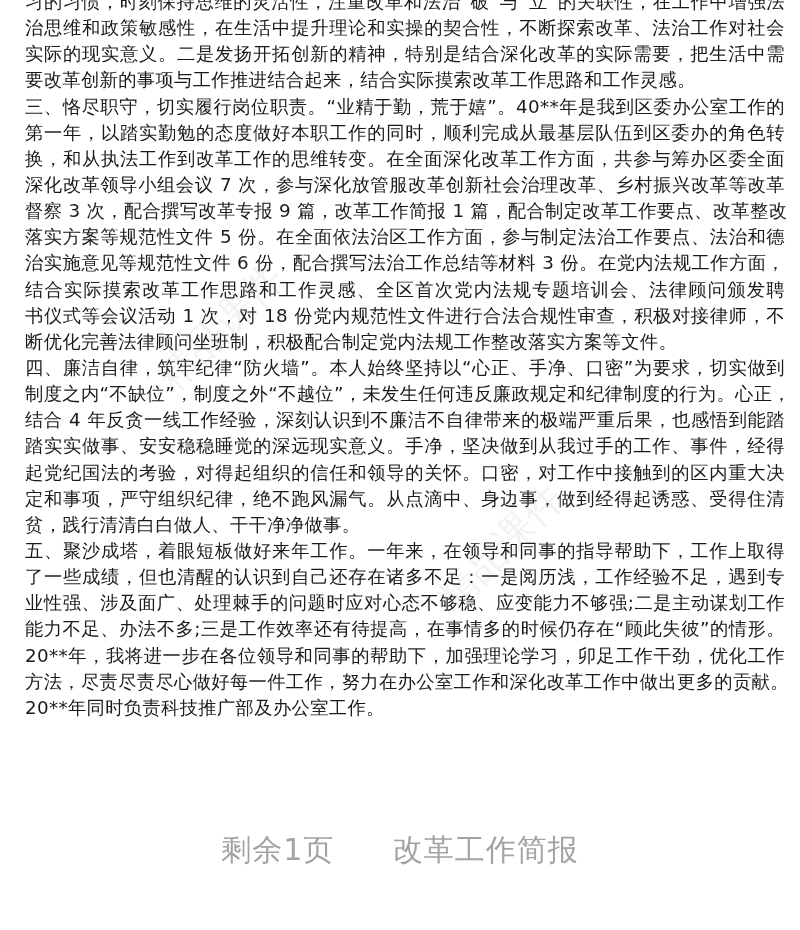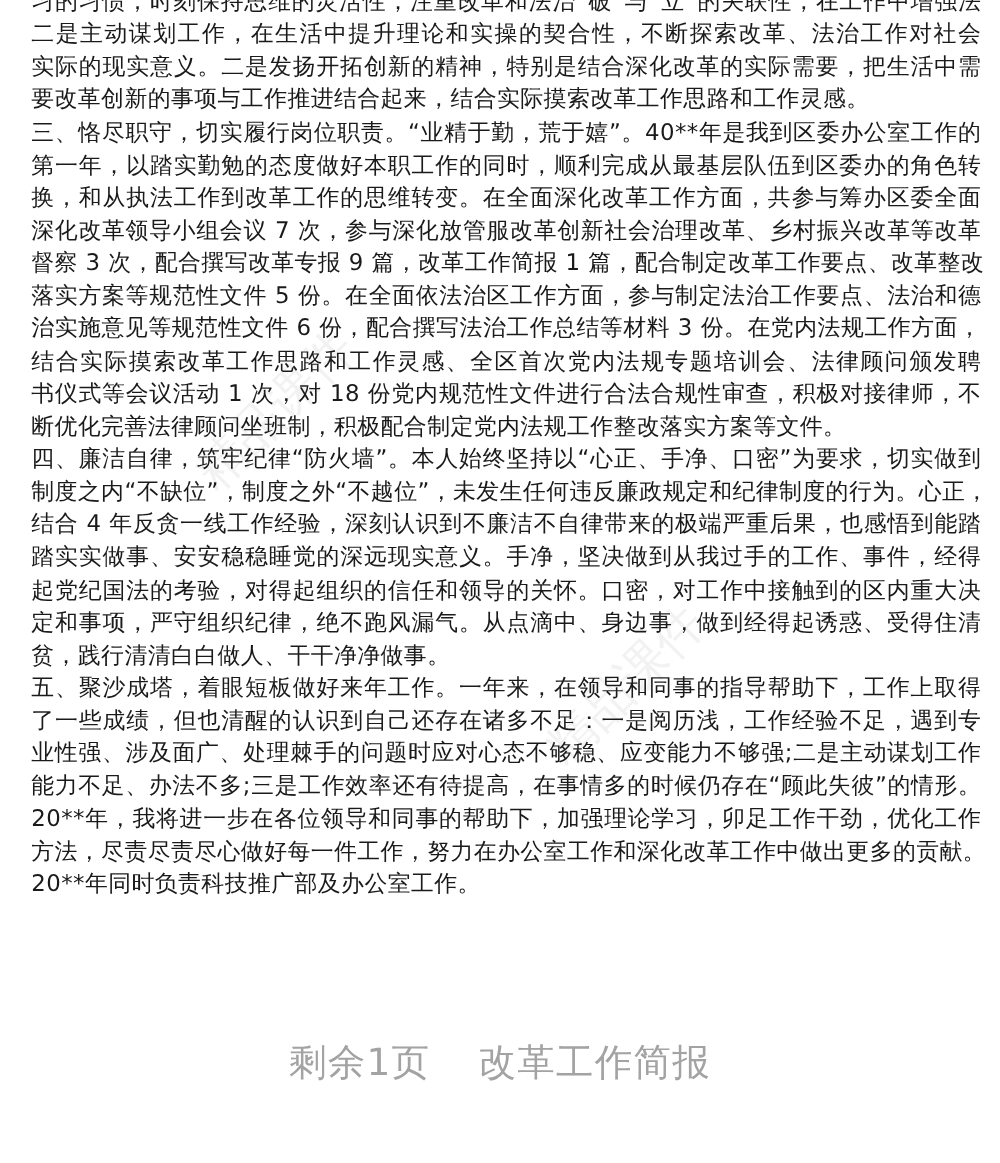--- a/index.html
+++ b/index.html
@@ -6,31 +6,31 @@
   body { width: 800px; height: 930px; overflow: hidden; position: relative;
          font-family: "DejaVu Sans", "Liberation Sans", sans-serif; }
   .doc { position: absolute; left: 25px; top: -11px; width: 760px; }
   .line { height: 26.15px; line-height: 26.15px; font-size: 18.3px; color: #1a1a1a;
           white-space: nowrap; letter-spacing: 0.35px; overflow: visible; }
   .line.justify { text-align: justify; text-align-last: justify; }
   .watermark { position: absolute; color: rgba(150,150,150,0.12); font-size: 40px;
                transform: rotate(-45deg); white-space: nowrap; pointer-events: none; }
   .more { position: absolute; left: 0; width: 800px; top: 830px; text-align: center;
           font-size: 30px; color: #a3a3a3; letter-spacing: 1px; }
-  .more span { margin: 0 14px; }
+  .more span { margin: 0 24px; }
 </style>
 </head>
 <body>
 
 <div class="watermark" style="left:140px; top:300px;">精品课件</div>
 <div class="watermark" style="left:420px; top:520px;">精品课件</div>
 
 <div class="doc" id="doc">
     <div class="line justify">习的习惯，时刻保持思维的灵活性，注重改革和法治“破”与“立”的关联性，在工作中增强法</div>
-    <div class="line justify">二是主动谋划工作，在生活中提升理论和实操的契合性，不断探索改革、法治工作对社会</div>
+    <div class="line justify">治思维和政策敏感性，在生活中提升理论和实操的契合性，不断探索改革、法治工作对社会</div>
     <div class="line justify">实际的现实意义。二是发扬开拓创新的精神，特别是结合深化改革的实际需要，把生活中需</div>
     <div class="line">要改革创新的事项与工作推进结合起来，结合实际摸索改革工作思路和工作灵感。</div>
     <div class="line justify">三、恪尽职守，切实履行岗位职责。“业精于勤，荒于嬉”。40**年是我到区委办公室工作的</div>
     <div class="line justify">第一年，以踏实勤勉的态度做好本职工作的同时，顺利完成从最基层队伍到区委办的角色转</div>
     <div class="line justify">换，和从执法工作到改革工作的思维转变。在全面深化改革工作方面，共参与筹办区委全面</div>
     <div class="line justify">深化改革领导小组会议 7 次，参与深化放管服改革创新社会治理改革、乡村振兴改革等改革</div>
     <div class="line justify">督察 3 次，配合撰写改革专报 9 篇，改革工作简报 1 篇，配合制定改革工作要点、改革整改</div>
     <div class="line justify">落实方案等规范性文件 5 份。在全面依法治区工作方面，参与制定法治工作要点、法治和德</div>
     <div class="line justify">治实施意见等规范性文件 6 份，配合撰写法治工作总结等材料 3 份。在党内法规工作方面，</div>
     <div class="line justify">结合实际摸索改革工作思路和工作灵感、全区首次党内法规专题培训会、法律顾问颁发聘</div>

